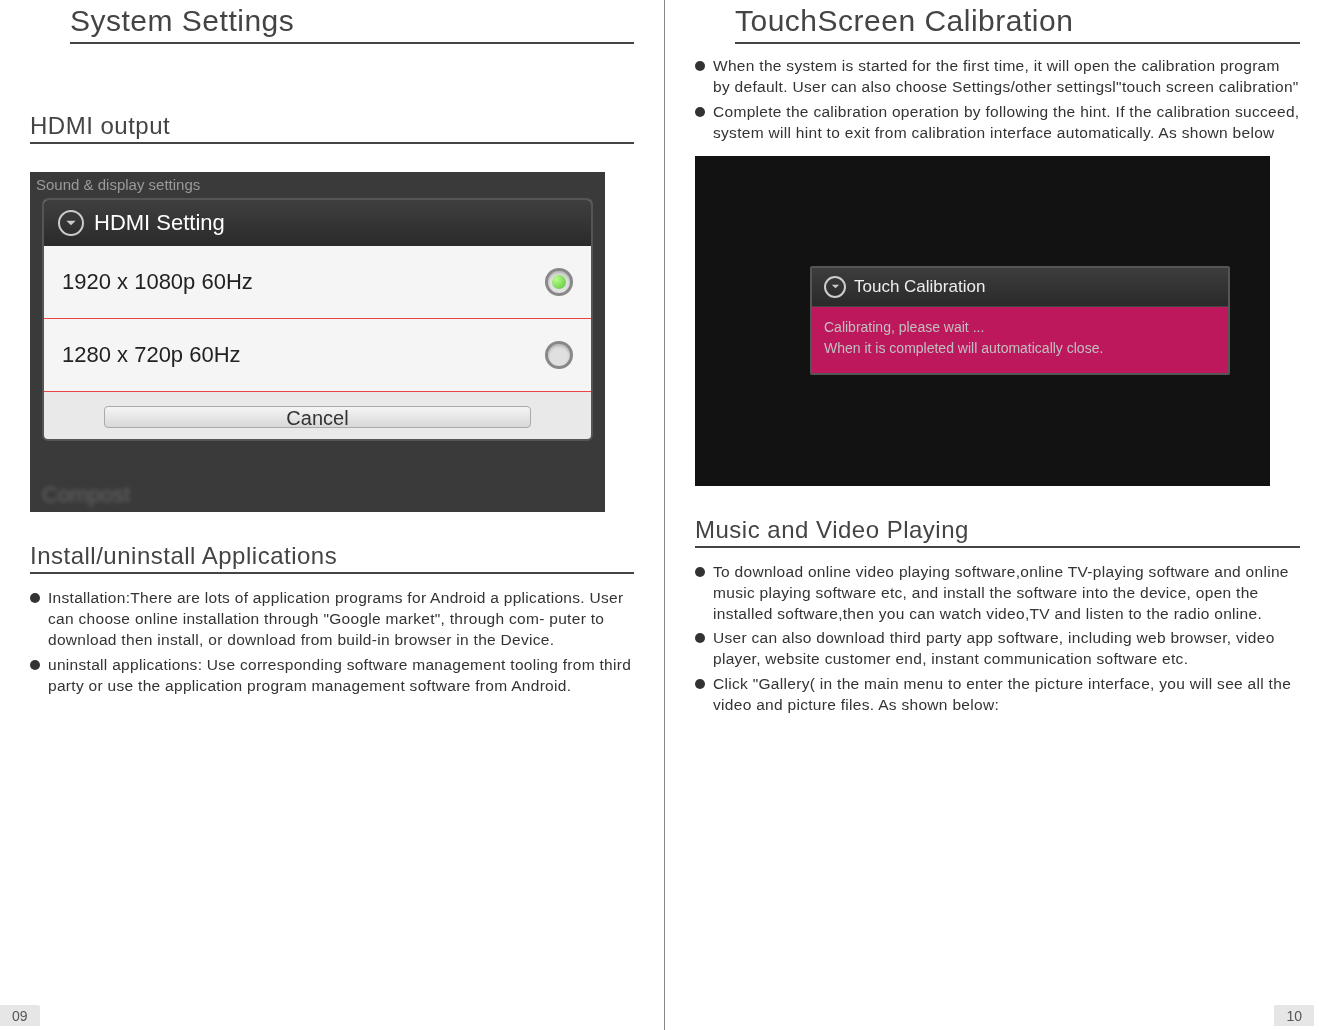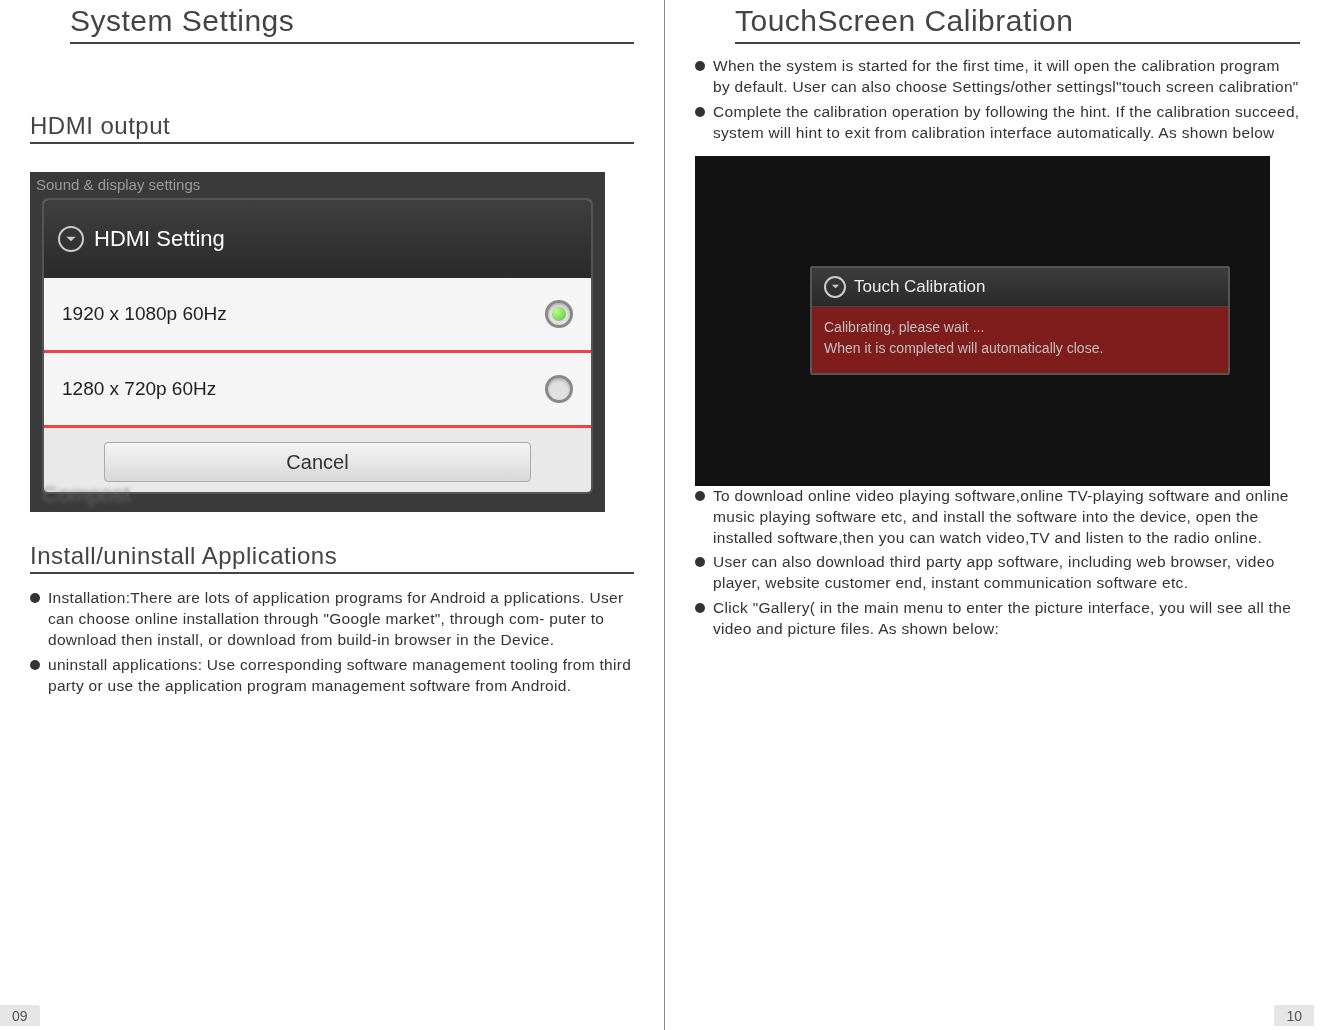--- a/index.html
+++ b/index.html
@@ -79,41 +79,41 @@
     position: absolute;
     left: 12px; right: 12px; top: 26px;
     background: #e9e9e9;
     border-radius: 6px;
     border: 2px solid #555;
   }
   .hdmi-header {
     background: linear-gradient(#3f3f3f,#2a2a2a);
     color: #fff;
     font-size: 22px;
-    padding: 26px 14px;
+    padding: 10px 14px;
     display: flex;
     align-items: center;
     gap: 10px;
     border-radius: 4px 4px 0 0;
   }
   .chev-icon {
     width: 26px; height: 26px;
     border-radius: 50%;
     border: 2px solid #ccc;
     display: flex;
     align-items: center;
     justify-content: center;
   }
   .chev-icon svg { width: 14px; height: 14px; fill: #ccc; }
   .hdmi-row {
     background: #f5f5f5;
-    font-size: 19px;
+    font-size: 22px;
     color: #222;
     padding: 22px 18px;
-    border-bottom: 3px solid #ef4444;
+    border-bottom: 1px solid #ef4444;
     display: flex;
     align-items: center;
     justify-content: space-between;
   }
   .radio {
     width: 28px; height: 28px;
     border-radius: 50%;
     border: 3px solid #888;
     background: #e0e0e0;
     box-shadow: inset 0 2px 3px rgba(0,0,0,0.2);
@@ -128,21 +128,21 @@
     border-radius: 50%;
   }
   .hdmi-footer {
     padding: 14px 60px 10px 60px;
   }
   .cancel-btn {
     width: 100%;
     background: linear-gradient(#f5f5f5,#d8d8d8);
     border: 1px solid #aaa;
     border-radius: 4px;
-    height: 40px;
+    height: 22px;
     font-size: 20px;
     color: #333;
     cursor: pointer;
   }
   .hdmi-blur {
     position: absolute;
     left: 12px;
     bottom: 4px;
     color: #707070;
     font-size: 22px;
@@ -156,21 +156,21 @@
     height: 330px;
     background: #121212;
     margin-top: 12px;
     position: relative;
   }
   .touch-dialog {
     position: absolute;
     left: 115px; right: 40px; top: 110px;
     border: 2px solid #555;
     border-radius: 2px;
-    background: #7f1d1d;
+    background: #be185d;
   }
   .touch-header {
     background: linear-gradient(#3d3d3d,#2a2a2a);
     color: #eee;
     font-size: 17px;
     padding: 8px 12px;
     display: flex;
     align-items: center;
     gap: 8px;
     border-bottom: 1px solid #444;
@@ -257,20 +257,21 @@
         </span>
         <span>Touch Calibration</span>
       </div>
       <div class="touch-body">
         <div>Calibrating, please wait ...</div>
         <div>When it is completed will automatically close.</div>
       </div>
     </div>
   </div>
 
+  <h2 class="sub-title tight">Music and Video Playing</h2>
   <div class="bullets">
     <div class="bullet">To download online video playing software,online TV-playing software and online music playing software etc, and install the software into the device, open the installed software,then you can watch video,TV and listen to the radio online.</div>
     <div class="bullet">User can also download third party app software, including web browser, video player, website customer end, instant communication software etc.</div>
     <div class="bullet">Click "Gallery( in the main menu to enter the picture interface, you will see all the video and picture files. As shown below:</div>
   </div>
 
   <div class="page-num">10</div>
 </div>
 
 </body></html>

